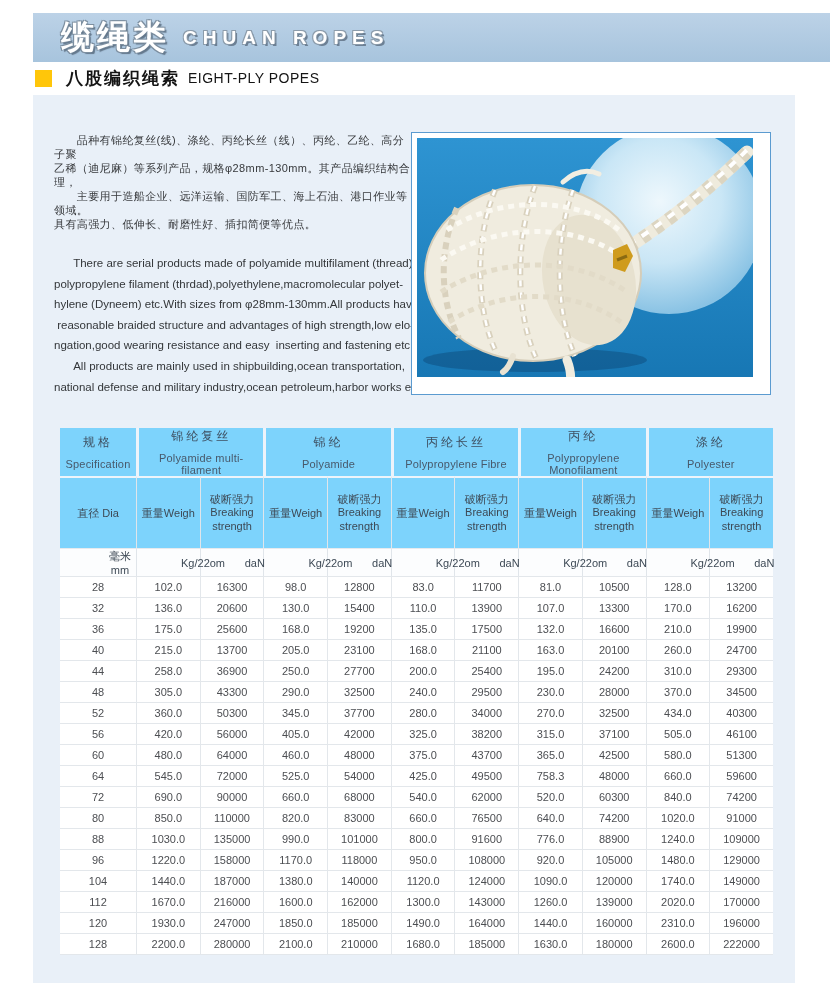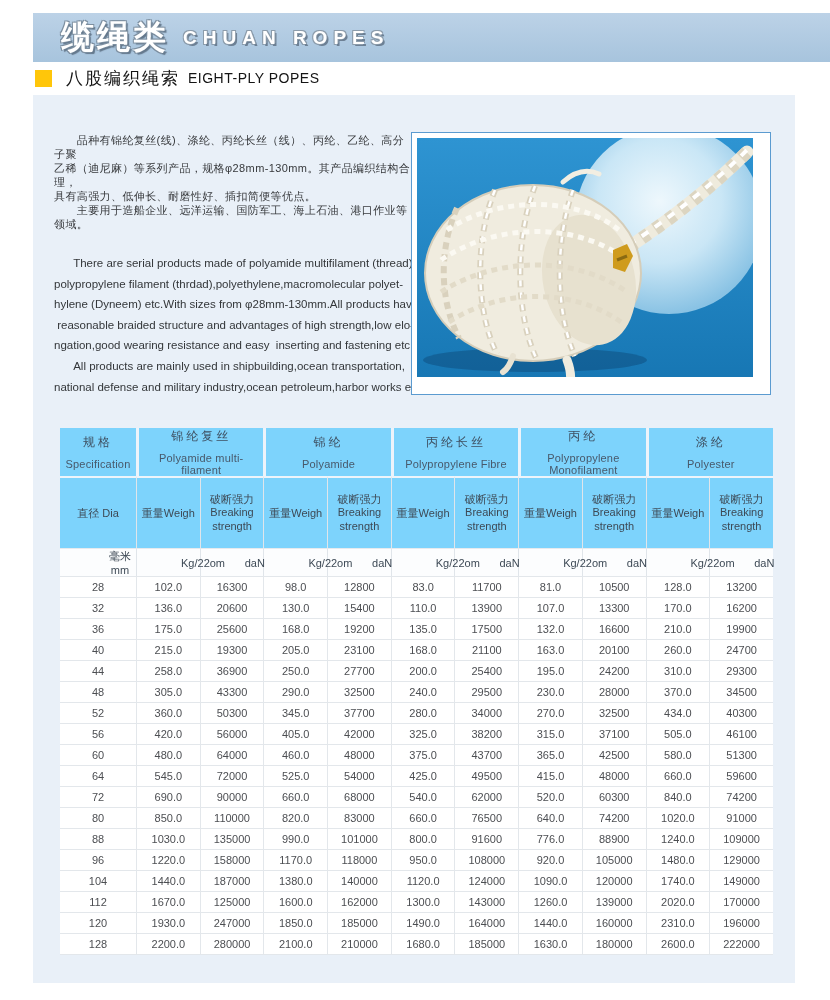--- a/index.html
+++ b/index.html
@@ -20,21 +20,21 @@
   }
   .title-en{
     margin-left:14px;font-size:19px;font-weight:bold;color:#ffffff;letter-spacing:6px;
     text-shadow:-1px -1px 0 #8c9cab,1px -1px 0 #8c9cab,-1px 1px 0 #8c9cab,2px 2px 0 #6d8094;
   }
   
   .section-row{
     position:absolute;left:35px;top:68px;display:flex;align-items:center;height:20px;
   }
   .bullet{width:17px;height:17px;background:#ffc60a;margin-right:14px;}
-  .section-zh{font-size:17px;font-weight:normal;color:#141414;letter-spacing:2px;text-align:right;}
+  .section-zh{font-size:17px;font-weight:bold;color:#141414;letter-spacing:2px;text-align:right;}
   .section-en{font-size:14px;font-weight:normal;color:#141414;margin-left:8px;letter-spacing:0.5px;}
   
   .panel{
     position:absolute;left:33px;top:95px;width:762px;height:888px;
     background:#e9f0f8;
   }
   
   .intro-zh{
     position:absolute;left:21px;top:38px;width:360px;
     font-size:11px;color:#37393c;letter-spacing:0.4px;
@@ -93,22 +93,22 @@
   <span class="bullet"></span>
   <span class="section-zh">八股编织绳索</span>
   <span class="section-en">EIGHT-PLY POPES</span>
 </div>
 
 <div class="panel">
 
   <div class="intro-zh">
       <div class="tline">　　品种有锦纶复丝(线)、涤纶、丙纶长丝（线）、丙纶、乙纶、高分子聚</div>
       <div class="tline">乙稀（迪尼麻）等系列产品，规格φ28mm-130mm。其产品编织结构合理，</div>
+      <div class="tline">　　主要用于造船企业、远洋运输、国防军工、海上石油、港口作业等领域。</div>
       <div class="tline">具有高强力、低伸长、耐磨性好、插扣简便等优点。</div>
-      <div class="tline">　　主要用于造船企业、远洋运输、国防军工、海上石油、港口作业等领域。</div>
     </div>
   <div class="intro-en">
       <div class="tline">      There are serial products made of polyamide multifilament (thread),</div>
       <div class="tline">polypropylene filament (thrdad),polyethylene,macromolecular polyet-</div>
       <div class="tline">hylene (Dyneem) etc.With sizes from φ28mm-130mm.All products have</div>
       <div class="tline"> reasonable braided structure and advantages of high strength,low elo-</div>
       <div class="tline">ngation,good wearing resistance and easy  inserting and fastening etc.</div>
       <div class="tline">      All products are mainly used in shipbuilding,ocean transportation,</div>
       <div class="tline">national defense and military industry,ocean petroleum,harbor works etc.</div>
     </div>
@@ -284,21 +284,21 @@
           <td>135.0</td>
           <td>17500</td>
           <td>132.0</td>
           <td>16600</td>
           <td>210.0</td>
           <td>19900</td>
         </tr>
         <tr>
           <td>40</td>
           <td>215.0</td>
-          <td>19300</td>
+          <td>13700</td>
           <td>205.0</td>
           <td>23100</td>
           <td>168.0</td>
           <td>21100</td>
           <td>163.0</td>
           <td>20100</td>
           <td>260.0</td>
           <td>24700</td>
         </tr>
         <tr>
@@ -367,21 +367,21 @@
           <td>51300</td>
         </tr>
         <tr>
           <td>64</td>
           <td>545.0</td>
           <td>72000</td>
           <td>525.0</td>
           <td>54000</td>
           <td>425.0</td>
           <td>49500</td>
-          <td>415.0</td>
+          <td>758.3</td>
           <td>48000</td>
           <td>660.0</td>
           <td>59600</td>
         </tr>
         <tr>
           <td>72</td>
           <td>690.0</td>
           <td>90000</td>
           <td>660.0</td>
           <td>68000</td>
@@ -440,21 +440,21 @@
           <td>1120.0</td>
           <td>124000</td>
           <td>1090.0</td>
           <td>120000</td>
           <td>1740.0</td>
           <td>149000</td>
         </tr>
         <tr>
           <td>112</td>
           <td>1670.0</td>
-          <td>125000</td>
+          <td>216000</td>
           <td>1600.0</td>
           <td>162000</td>
           <td>1300.0</td>
           <td>143000</td>
           <td>1260.0</td>
           <td>139000</td>
           <td>2020.0</td>
           <td>170000</td>
         </tr>
         <tr>

